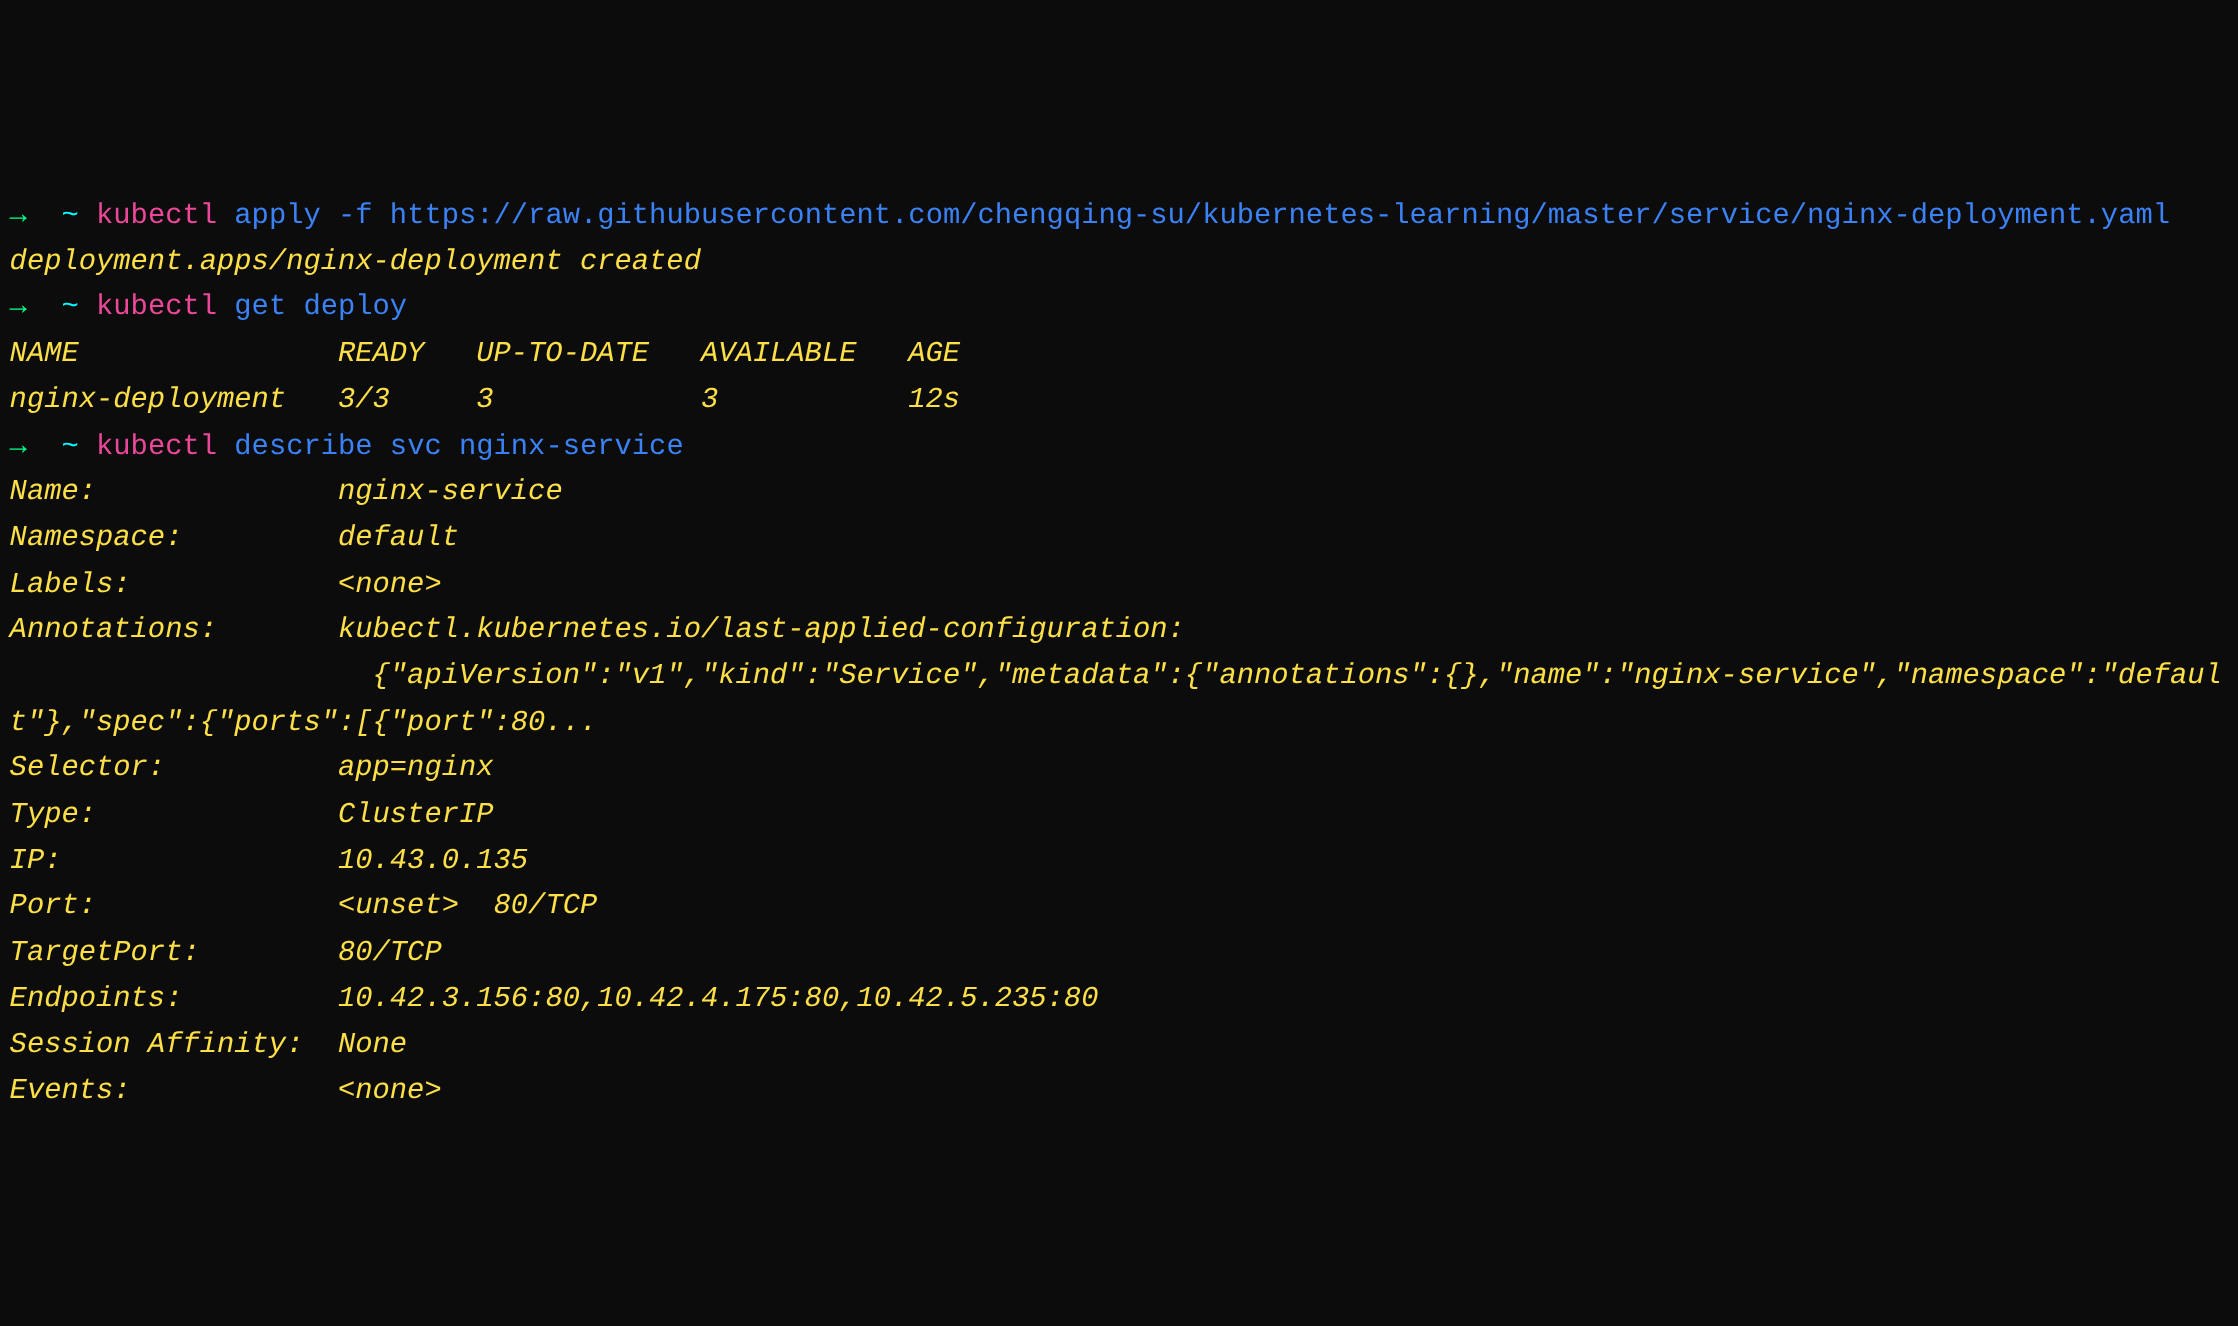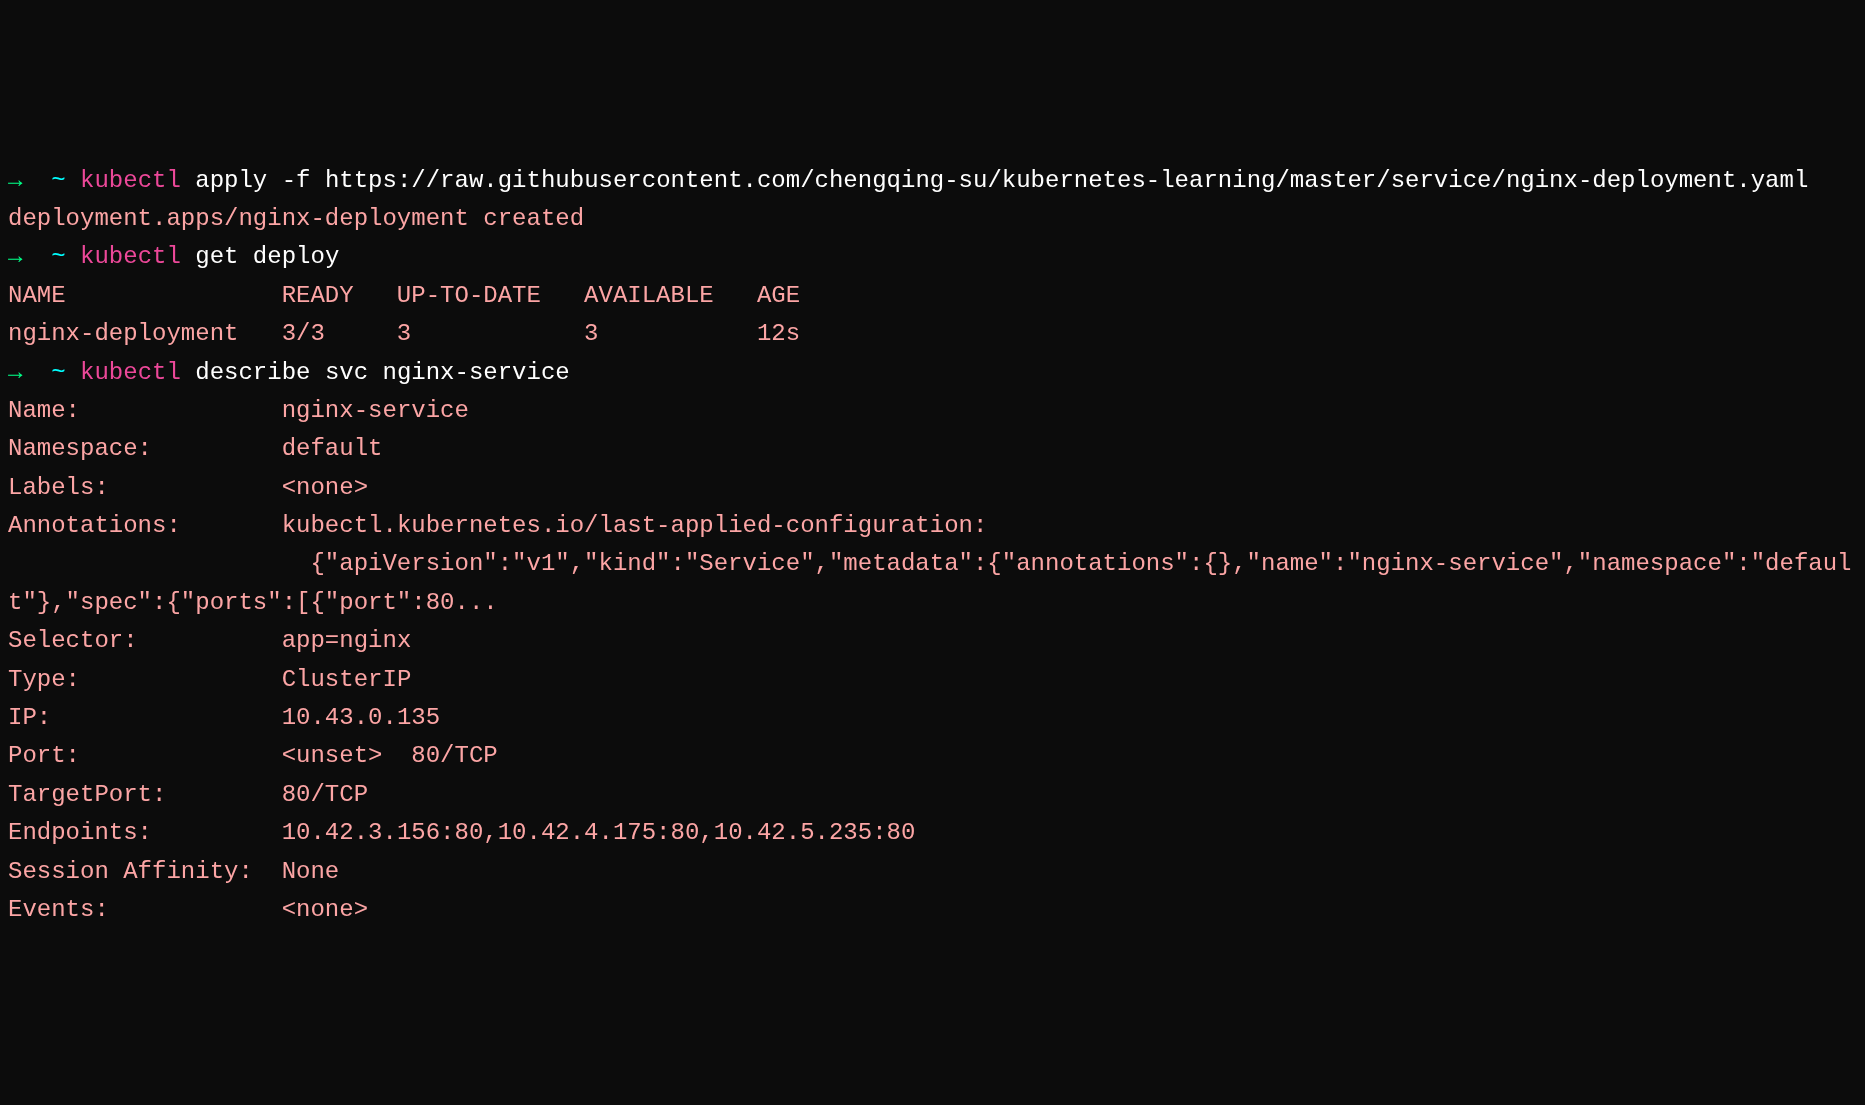--- a/index.html
+++ b/index.html
@@ -20,24 +20,25 @@
     .arrow {
       color: #00ff87;
     }
     .tilde {
       color: #00ffff;
     }
     .kubectl {
       color: #ec4899;
     }
     .cmd-text {
-      color: #ffffff;
+      color: #3b82f6;
     }
     .output {
-      color: #fca5a5;
+      color: #fde047;
+      font-style: italic;
     }
     .line {
       display: block;
     }
   </style>
 </head>
 <body>
 
 
 

